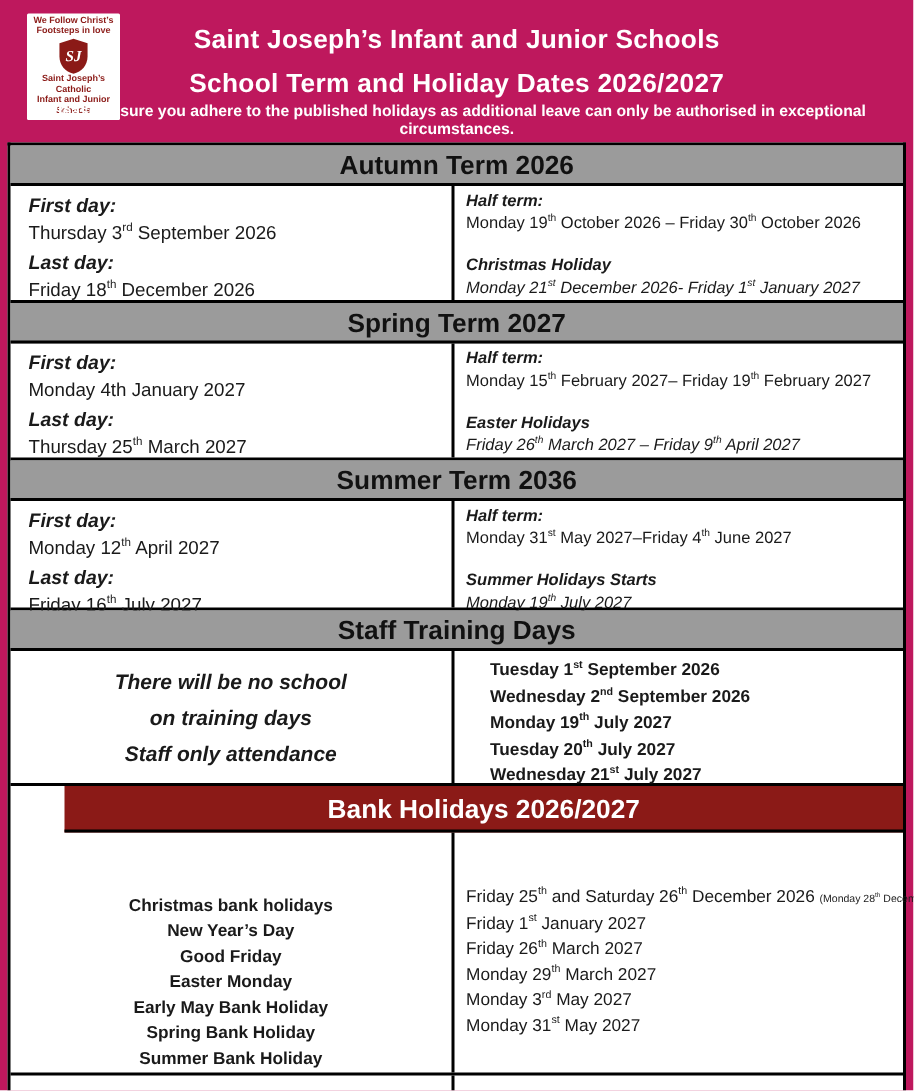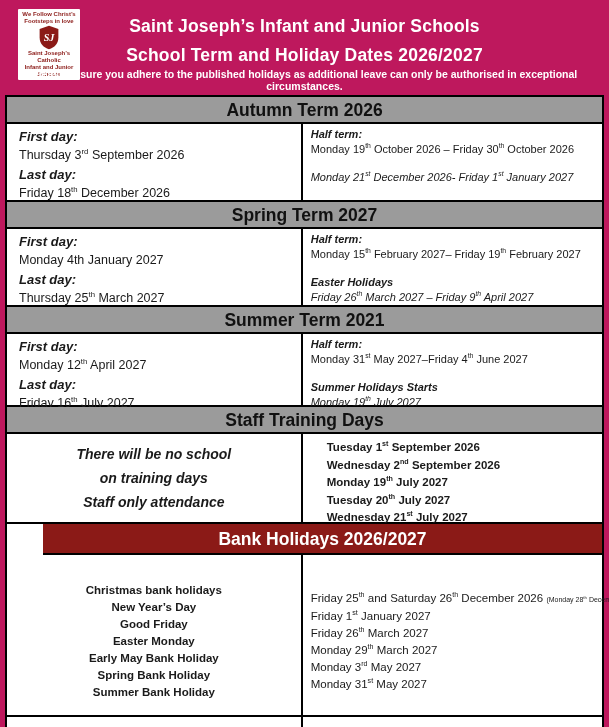--- a/index.html
+++ b/index.html
@@ -82,21 +82,21 @@
   .staff-row .cell-left {
     display: flex; flex-direction: column; justify-content: center; align-items: center;
     text-align: center;
   }
   .staff-note-line { font-size: 14px; font-weight: bold; font-style: italic; line-height: 24px; }
   .staff-row .cell-right { padding: 5px 4px 0 24px; }
   .staff-date { font-size: 11.5px; font-weight: bold; line-height: 17.5px; }
 
   
   .bank-row { height: 162px; flex: 0 0 162px; }
-  .bank-row .cell-left { padding-top: 27px; text-align: center; }
+  .bank-row .cell-left { padding-top: 41px; text-align: center; }
   .bank-row .cell-right { padding: 35px 2px 0 8px; }
   .bank-name { font-size: 11.5px; font-weight: bold; line-height: 17px; }
   .bank-date { font-size: 11.5px; line-height: 17px; white-space: nowrap; }
   .tiny-note { font-size: 7px; }
 
   
   .bottom-row { flex: 1 1 auto; border-bottom: none; min-height: 10px; }
 
   sup { font-size: 0.62em; vertical-align: super; line-height: 0; }
 </style>
@@ -134,20 +134,21 @@
       <div class="cell-left">
         <div class="lbl">First day:</div>
         <div class="dt">Thursday 3<sup>rd</sup> September 2026</div>
         <div class="lbl">Last day:</div>
         <div class="dt">Friday 18<sup>th</sup> December 2026</div>
       </div>
       <div class="cell-right">
         <div class="rlbl">Half term:</div>
         <div class="rdt">Monday 19<sup>th</sup> October 2026 – Friday 30<sup>th</sup> October 2026</div>
         <div class="gap"></div>
+        <div class="rlbl">Christmas Holiday</div>
         <div class="rdt italic">Monday 21<sup>st</sup> December 2026- Friday 1<sup>st</sup> January 2027</div>
       </div>
     </div>
 
     <div class="section-bar">Spring Term 2027</div>
     <div class="two-col term-row">
       <div class="cell-left">
         <div class="lbl">First day:</div>
         <div class="dt">Monday 4th January 2027</div>
         <div class="lbl">Last day:</div>
@@ -155,21 +156,21 @@
       </div>
       <div class="cell-right">
         <div class="rlbl">Half term:</div>
         <div class="rdt">Monday 15<sup>th</sup> February 2027– Friday 19<sup>th</sup> February 2027</div>
         <div class="gap"></div>
         <div class="rlbl">Easter Holidays</div>
         <div class="rdt italic">Friday 26<sup>th</sup> March 2027 – Friday 9<sup>th</sup> April 2027</div>
       </div>
     </div>
 
-    <div class="section-bar">Summer Term 2021</div>
+    <div class="section-bar">Summer Term 2036</div>
     <div class="two-col term-row short">
       <div class="cell-left">
         <div class="lbl">First day:</div>
         <div class="dt">Monday 12<sup>th</sup> April 2027</div>
         <div class="lbl">Last day:</div>
         <div class="dt">Friday 16<sup>th</sup> July 2027</div>
       </div>
       <div class="cell-right">
         <div class="rlbl">Half term:</div>
         <div class="rdt">Monday 31<sup>st</sup> May 2027–Friday 4<sup>th</sup> June 2027</div>

